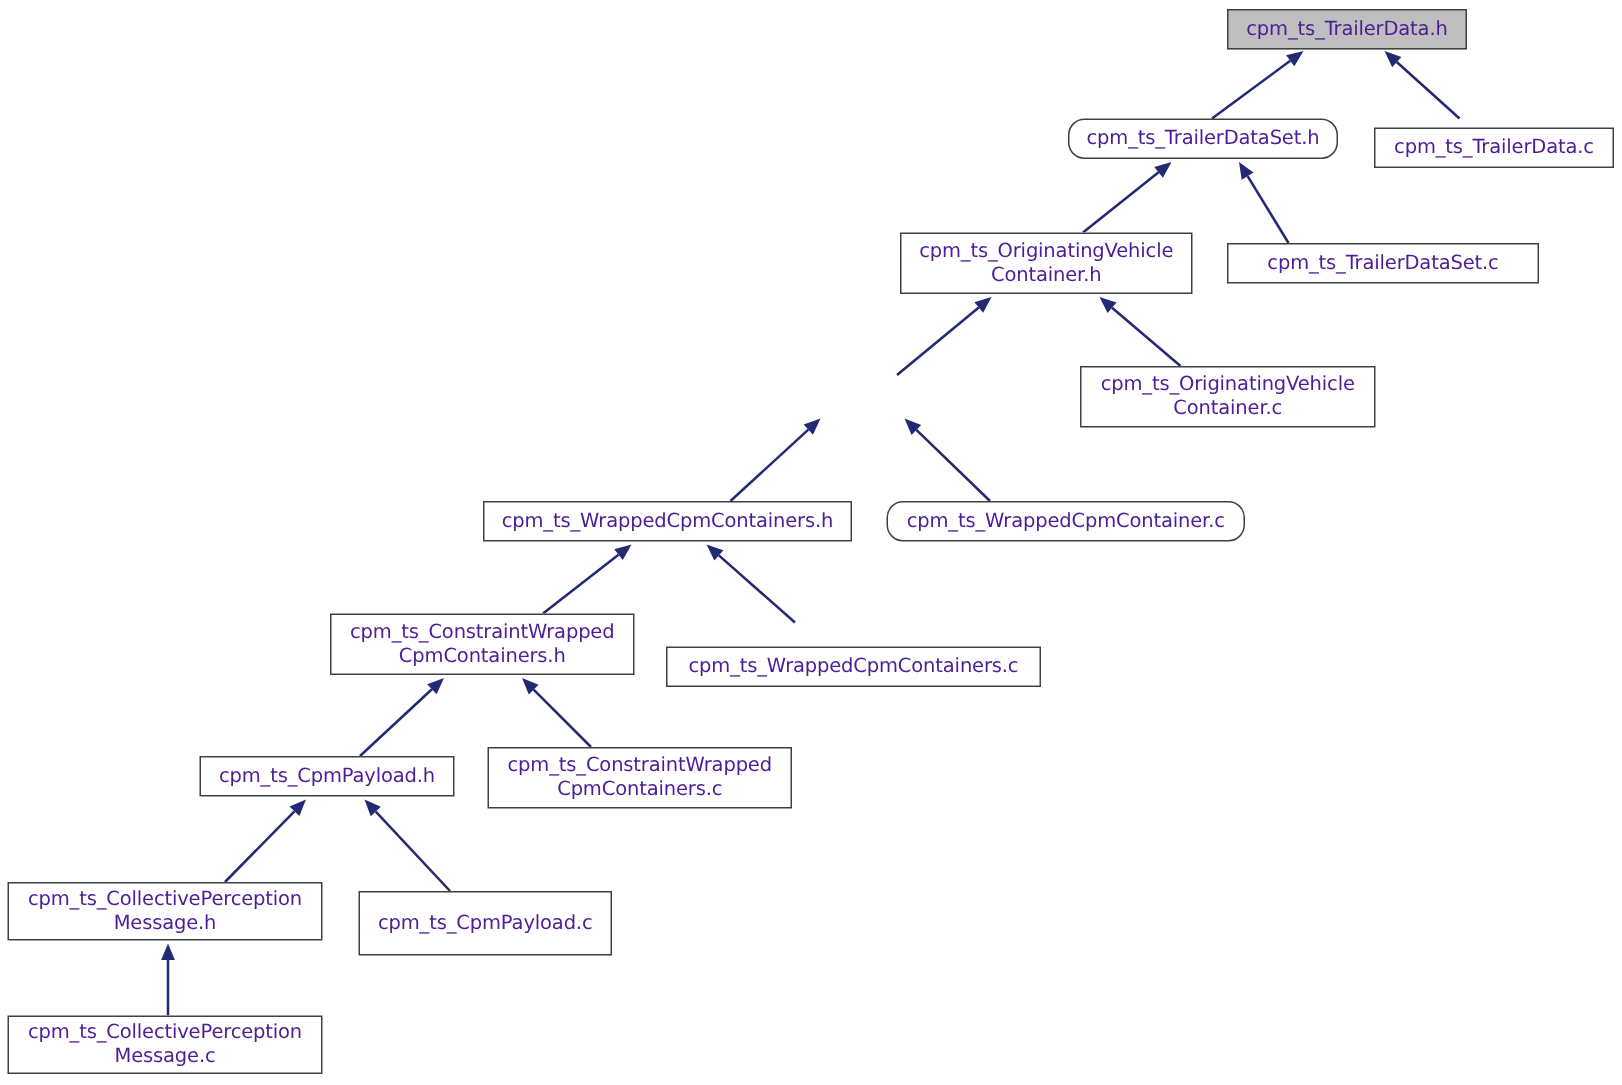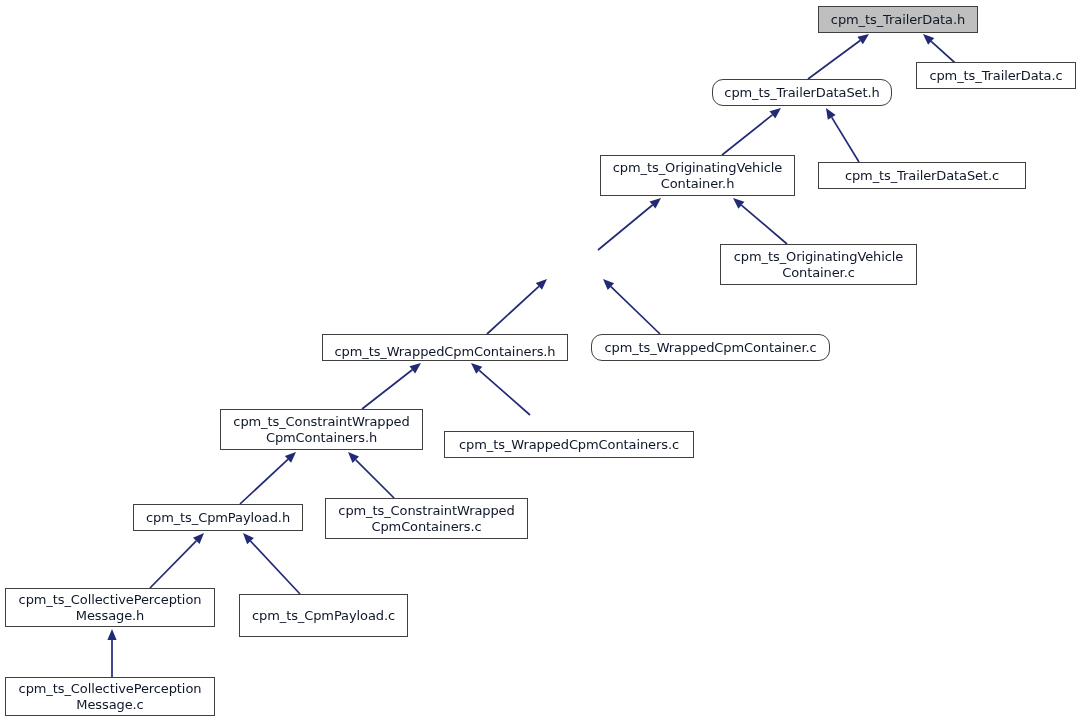--- a/index.html
+++ b/index.html
@@ -23,21 +23,21 @@
     top: 0;
     width: 1081px;
     height: 723px;
     pointer-events: none;
   }
   .node {
     position: absolute;
     box-sizing: border-box;
     border: 1px solid #404040;
     background: #ffffff;
-    color: #0f172a;
+    color: #4c1d95;
     font-size: 13px;
     line-height: 16px;
     text-align: center;
     display: flex;
     align-items: center;
     justify-content: center;
     white-space: pre-line;
     letter-spacing: -0.1px;
     z-index: 2;
   }
@@ -83,27 +83,27 @@
       <polygon points="348,452 359.03086578651016,456.5254833995939 352.5254833995939,463.03086578651016" fill="#222a74"></polygon>
       <line x1="150" y1="588" x2="196.2935091200198" y2="540.8492036740539" stroke="#222a74" stroke-width="1.7"></line>
       <polygon points="204,533 199.57590338371506,544.0719180420457 193.01111485632453,537.6264893060621" fill="#222a74"></polygon>
       <line x1="300" y1="594" x2="250.5101939330807" y2="541.0372250862794" stroke="#222a74" stroke-width="1.7"></line>
       <polygon points="243,533 253.8712153327975,537.8965985324456 247.1491725333639,544.1778516401131" fill="#222a74"></polygon>
       <line x1="112" y1="677" x2="112" y2="640" stroke="#222a74" stroke-width="1.7"></line>
       <polygon points="112,629 116.6,640 107.4,640" fill="#222a74"></polygon>
     </svg>
 <div class="node root" style="left: 818px; top: 6px; width: 160px; height: 27px;"><span class="node-label">cpm_ts_TrailerData.h</span></div>
     <div class="node" style="left: 712px; top: 79px; width: 180px; height: 27px; border-radius: 11px;"><span class="node-label">cpm_ts_TrailerDataSet.h</span></div>
-    <div class="node" style="left: 916px; top: 62px; width: 160px; height: 27px;"><span class="node-label">cpm_ts_TrailerData.c</span></div>
+    <div class="node" style="left: 916px; top: 85px; width: 160px; height: 27px;"><span class="node-label">cpm_ts_TrailerData.c</span></div>
     <div class="node" style="left: 600px; top: 155px; width: 195px; height: 41px;"><span class="node-label">cpm_ts_OriginatingVehicle
 Container.h</span></div>
     <div class="node" style="left: 818px; top: 162px; width: 208px; height: 27px;"><span class="node-label">cpm_ts_TrailerDataSet.c</span></div>
     <div class="node" style="left: 720px; top: 244px; width: 197px; height: 41px;"><span class="node-label">cpm_ts_OriginatingVehicle
 Container.c</span></div>
-    <div class="node" style="left: 322px; top: 334px; width: 246px; height: 27px; align-items: flex-end;"><span class="node-label">cpm_ts_WrappedCpmContainers.h</span></div>
+    <div class="node" style="left: 322px; top: 334px; width: 246px; height: 27px;"><span class="node-label">cpm_ts_WrappedCpmContainers.h</span></div>
     <div class="node" style="left: 591px; top: 334px; width: 239px; height: 27px; border-radius: 11px;"><span class="node-label">cpm_ts_WrappedCpmContainer.c</span></div>
     <div class="node" style="left: 220px; top: 409px; width: 203px; height: 41px;"><span class="node-label">cpm_ts_ConstraintWrapped
 CpmContainers.h</span></div>
     <div class="node" style="left: 444px; top: 431px; width: 250px; height: 27px;"><span class="node-label">cpm_ts_WrappedCpmContainers.c</span></div>
     <div class="node" style="left: 133px; top: 504px; width: 170px; height: 27px;"><span class="node-label">cpm_ts_CpmPayload.h</span></div>
     <div class="node" style="left: 325px; top: 498px; width: 203px; height: 41px;"><span class="node-label">cpm_ts_ConstraintWrapped
 CpmContainers.c</span></div>
     <div class="node" style="left: 5px; top: 588px; width: 210px; height: 39px;"><span class="node-label">cpm_ts_CollectivePerception
 Message.h</span></div>
     <div class="node" style="left: 239px; top: 594px; width: 169px; height: 43px;"><span class="node-label">cpm_ts_CpmPayload.c</span></div>

